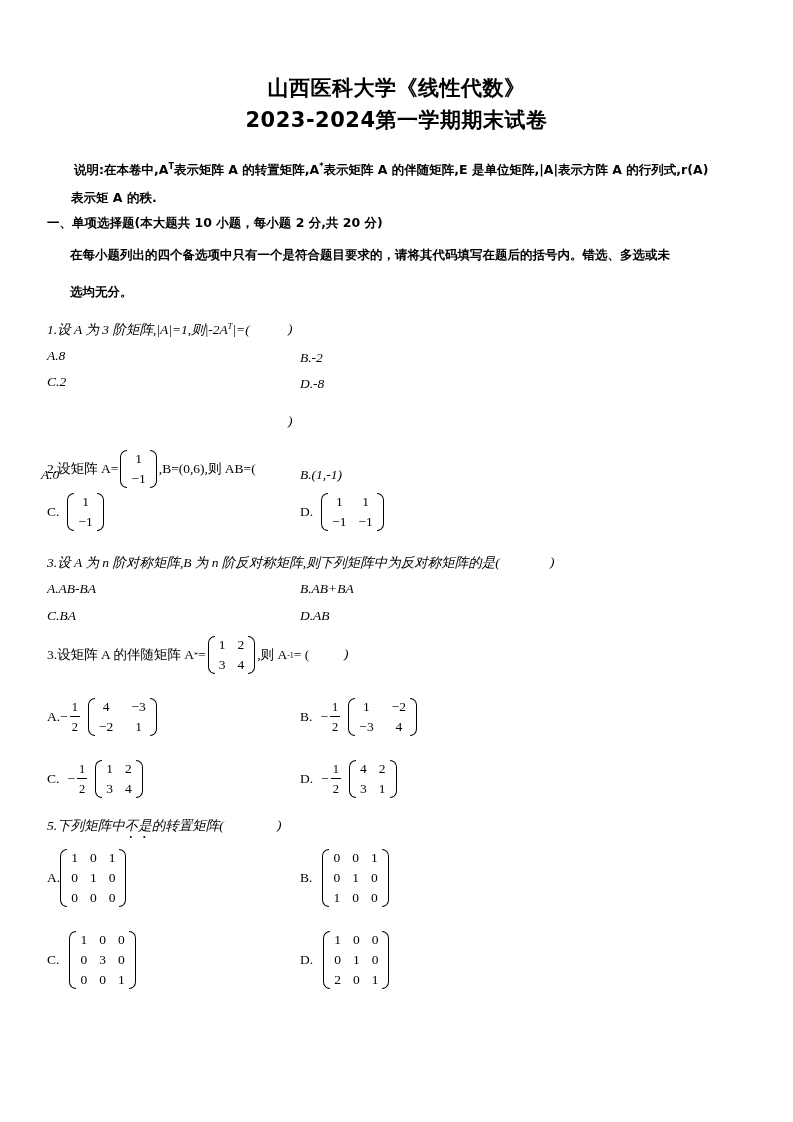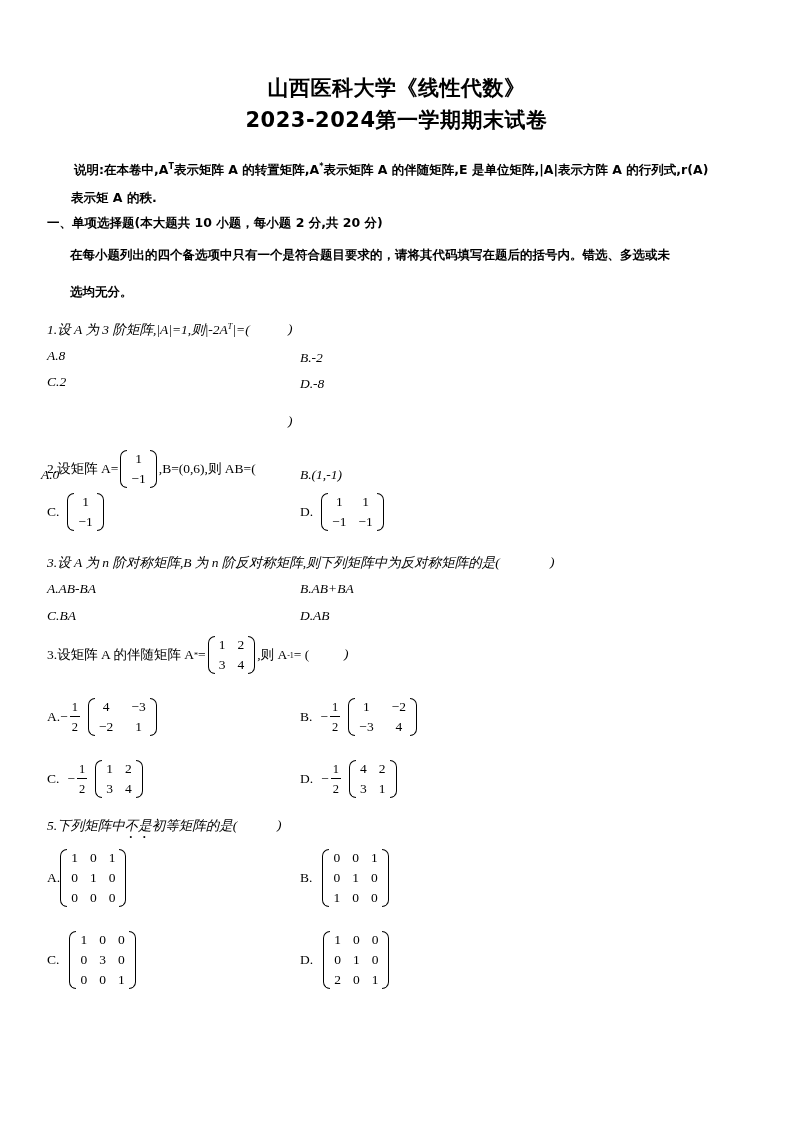--- a/index.html
+++ b/index.html
@@ -181,21 +181,21 @@
       <span>4</span>
       <span>2</span>
       <span>3</span>
       <span>1</span>
     </span>
     <span class="paren r"></span>
   </span>
 </div>
 
 <div class="abs q" style="left:47px; top:817px;">
-  <span>5.下列矩阵中</span><span class="dot-em">不</span><span class="dot-em">是</span><span>初等矩阵的是(</span>
+  <span>5.下列矩阵中</span><span class="dot-em">不</span><span class="dot-em">是</span><span>的转置矩阵(</span>
 </div>
 <div class="abs q" style="left:277px; top:817px;">)</div>
 
 <div class="abs opt" style="left:47px; top:849px;">
   <span>A.</span>
   <span class="mat" style="margin-left:0;">
     <span class="paren l"></span>
     <span class="grid" style="grid-template-columns:auto auto auto;">
       <span>1</span>
       <span>0</span>

